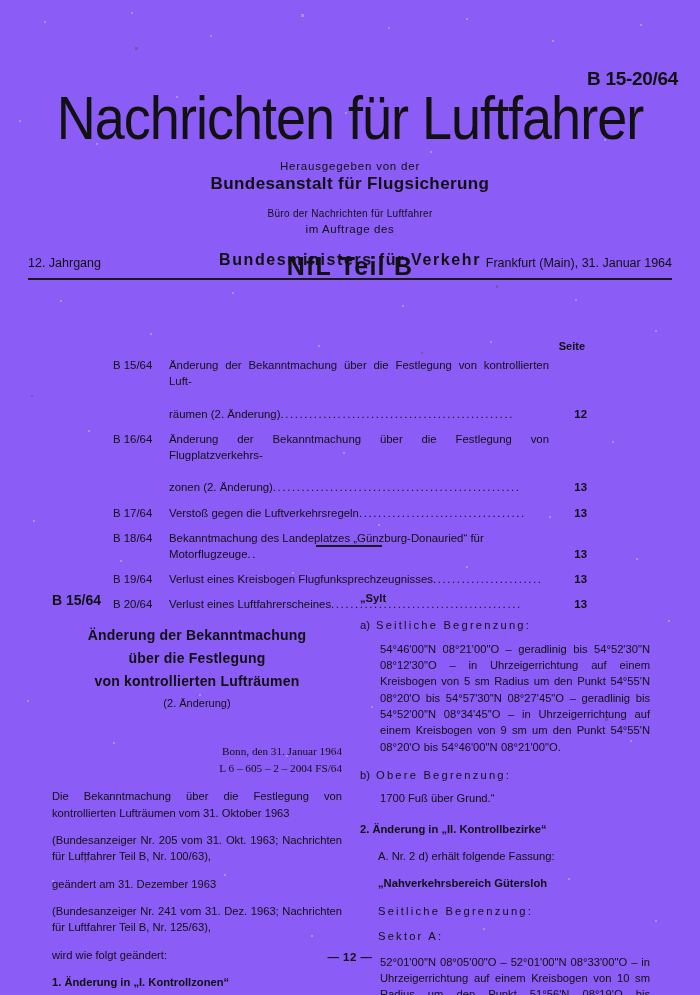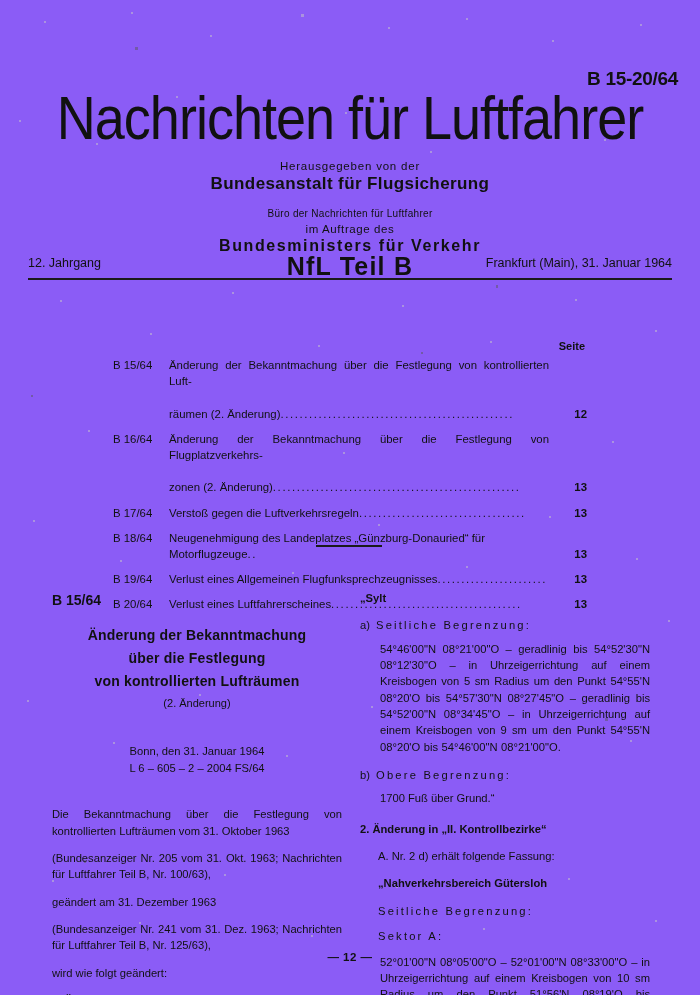--- a/index.html
+++ b/index.html
@@ -72,21 +72,21 @@
     margin-bottom: 14px;
   }
   .pub-line3 {
     font-size: 10px;
     letter-spacing: .3px;
     margin-bottom: 4px;
   }
   .pub-line4 {
     font-size: 11.5px;
     letter-spacing: .6px;
-    margin-bottom: 2px;
+    margin-bottom: 16px;
   }
   .pub-line5 {
     font-size: 16px;
     font-weight: bold;
     letter-spacing: 1.6px;
   }
 
   
   .issue-bar {
     position: absolute;
@@ -220,23 +220,24 @@
     line-height: 1.34;
     letter-spacing: .2px;
     margin: 0 0 4px 0;
   }
   .art-sub {
     text-align: center;
     font-size: 11px;
     margin-bottom: 32px;
   }
   .dateline {
-    text-align: center;
+    text-align: right;
     line-height: 1.5;
-    margin-bottom: 30px;
+    margin-bottom: 12px;
+    font-family: Liberation Serif, serif;
   }
   .para {
     margin-bottom: 11px;
     text-align: left;
   }
   .para.just { text-align: justify; }
   .bold-head {
     font-weight: bold;
     margin-bottom: 11px;
   }
@@ -411,29 +412,29 @@
       <div class="toc-num">B 17/64</div>
       <div class="toc-body">
         <div><span>Verstoß gegen die Luftverkehrsregeln</span><span class="toc-dots">...................................</span></div>
       </div>
       <div class="toc-page">13</div>
     </div>
 
     <div class="toc-entry">
       <div class="toc-num">B 18/64</div>
       <div class="toc-body">
-        <div><span>Neugenehmigung des Landeplatzes „Günzburg-Donauried“ für Motorflugzeuge</span><span class="toc-dots">..</span></div>
+        <div><span>Bekanntmachung des Landeplatzes „Günzburg-Donauried“ für Motorflugzeuge</span><span class="toc-dots">..</span></div>
       </div>
       <div class="toc-page">13</div>
     </div>
 
     <div class="toc-entry">
       <div class="toc-num">B 19/64</div>
       <div class="toc-body">
-        <div><span>Verlust eines Allgemeinen Flugfunksprechzeugnisses</span><span class="toc-dots">.......................</span></div>
+        <div><span>Verlust eines Kreisbogen Flugfunksprechzeugnisses</span><span class="toc-dots">.......................</span></div>
       </div>
       <div class="toc-page">13</div>
     </div>
 
     <div class="toc-entry">
       <div class="toc-num">B 20/64</div>
       <div class="toc-body">
         <div><span>Verlust eines Luftfahrerscheines</span><span class="toc-dots">........................................</span></div>
       </div>
       <div class="toc-page">13</div>

